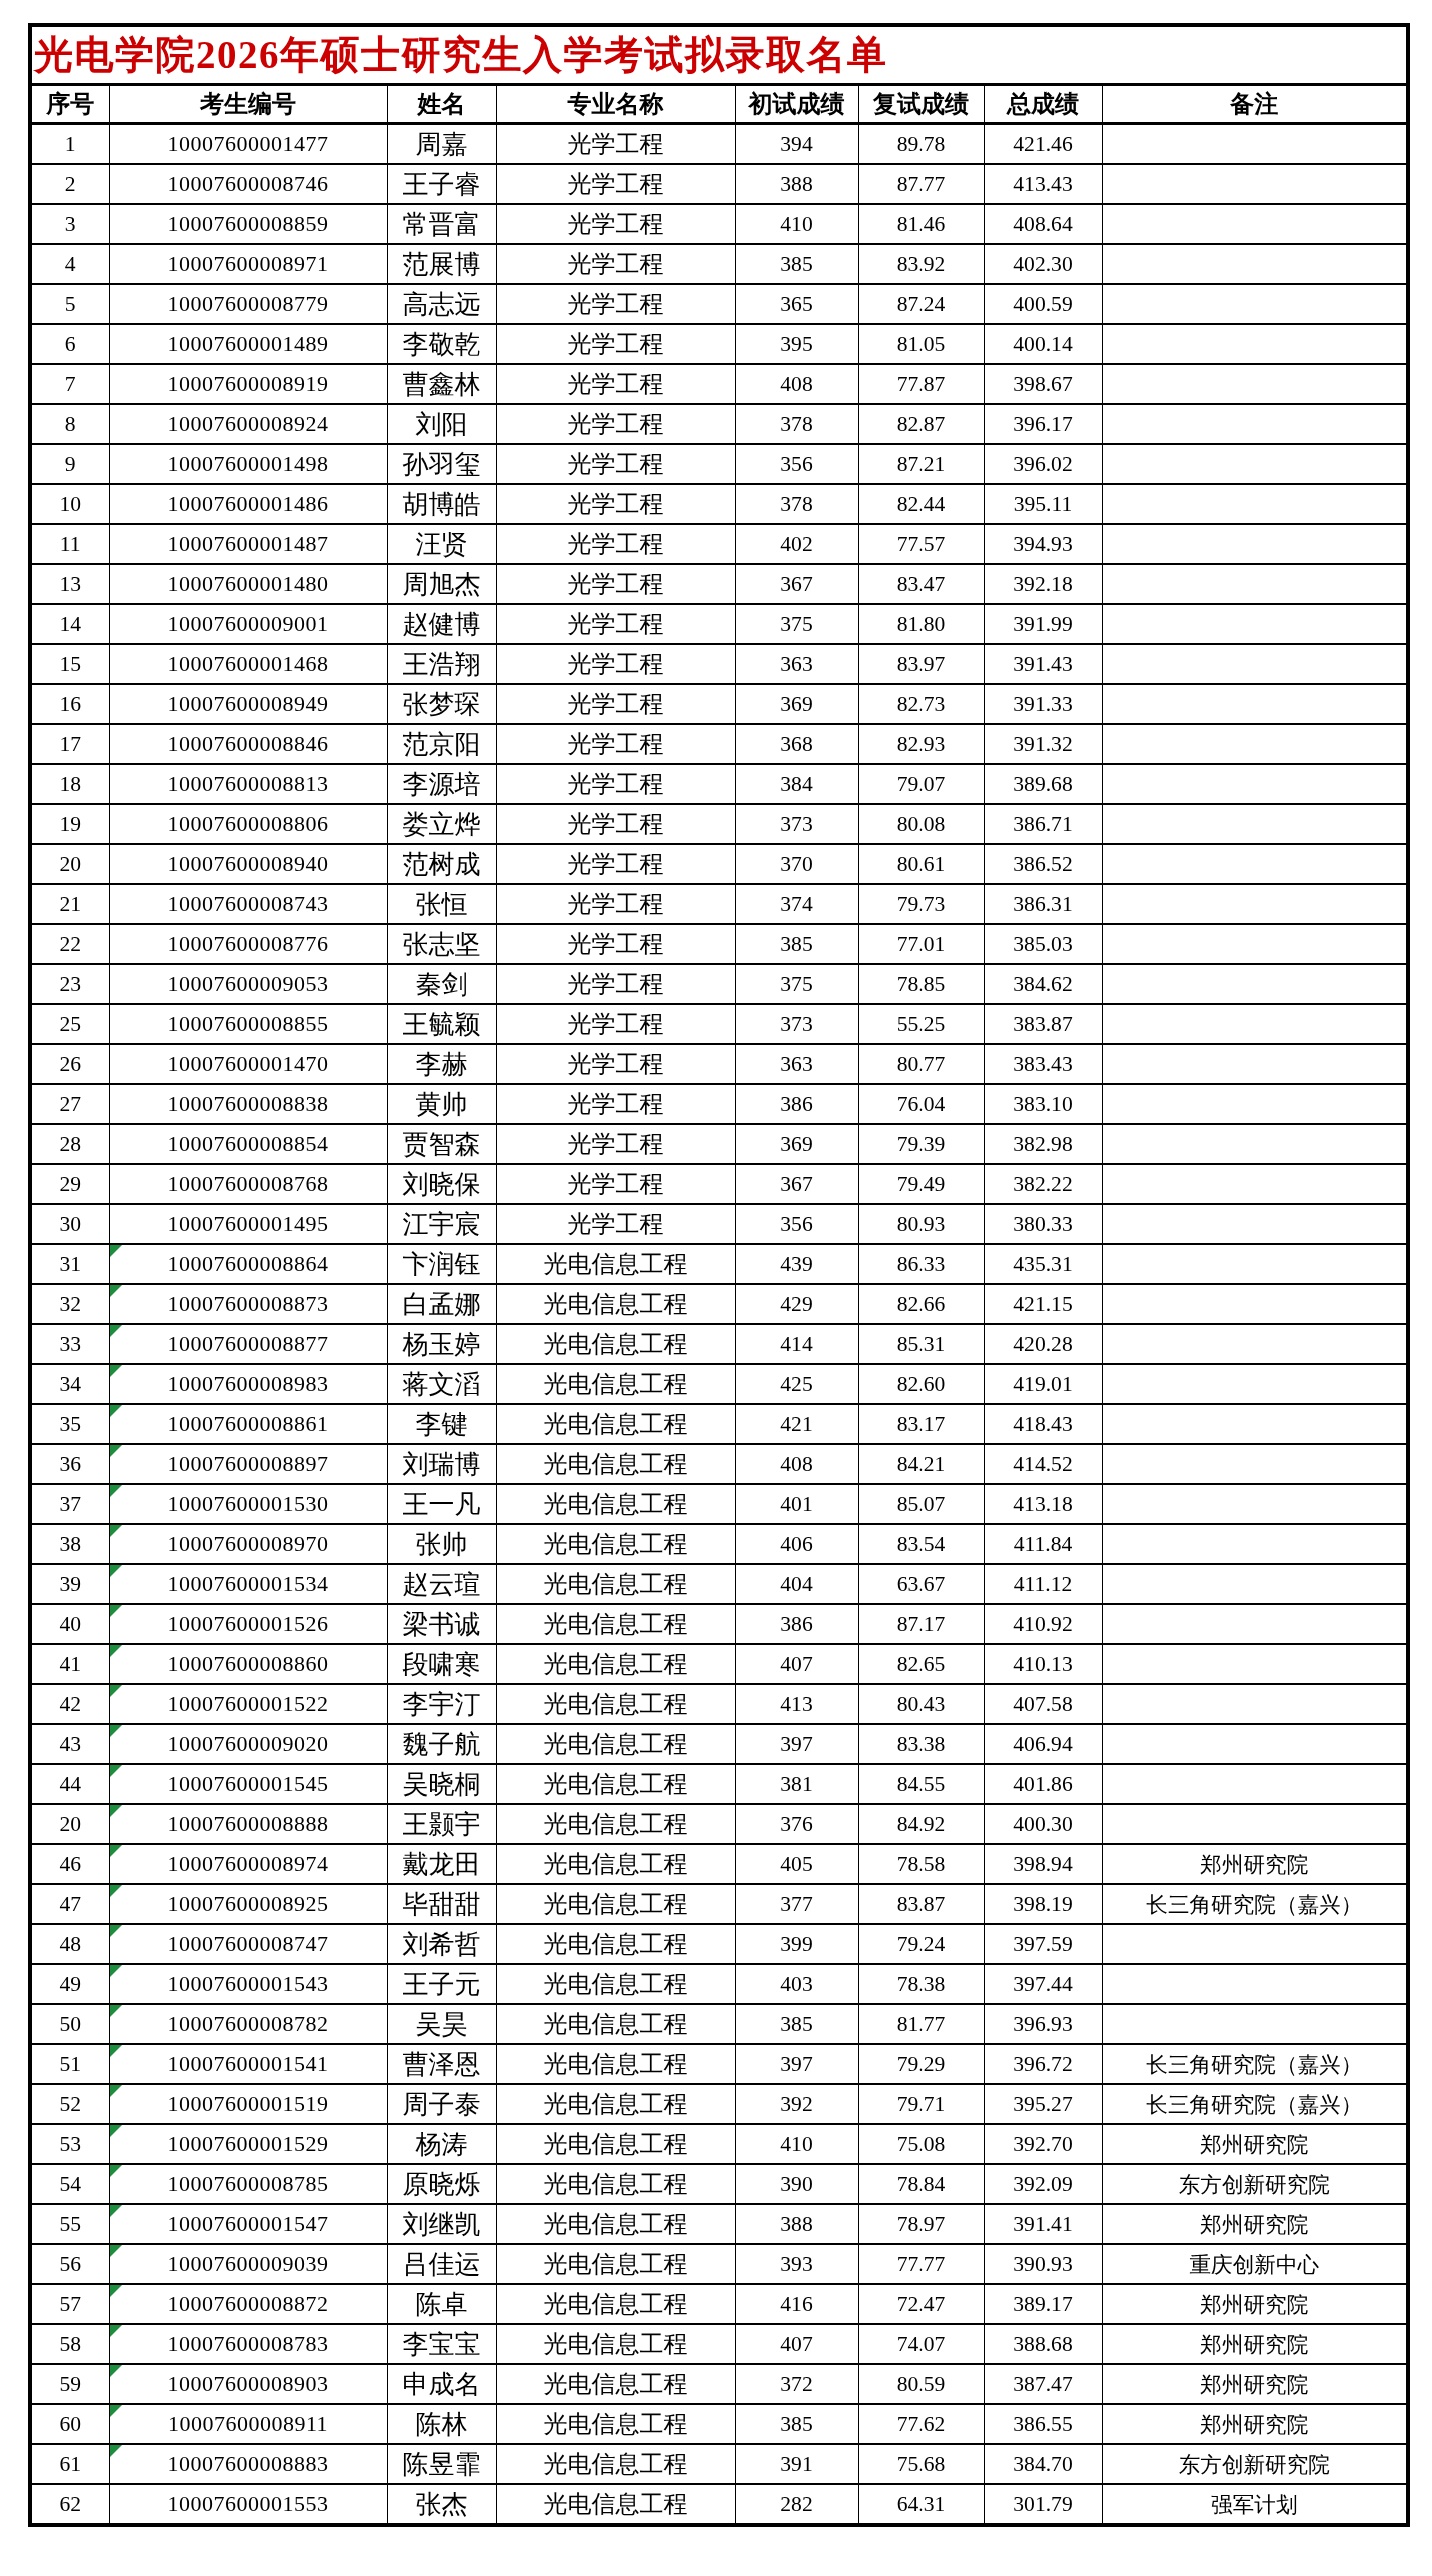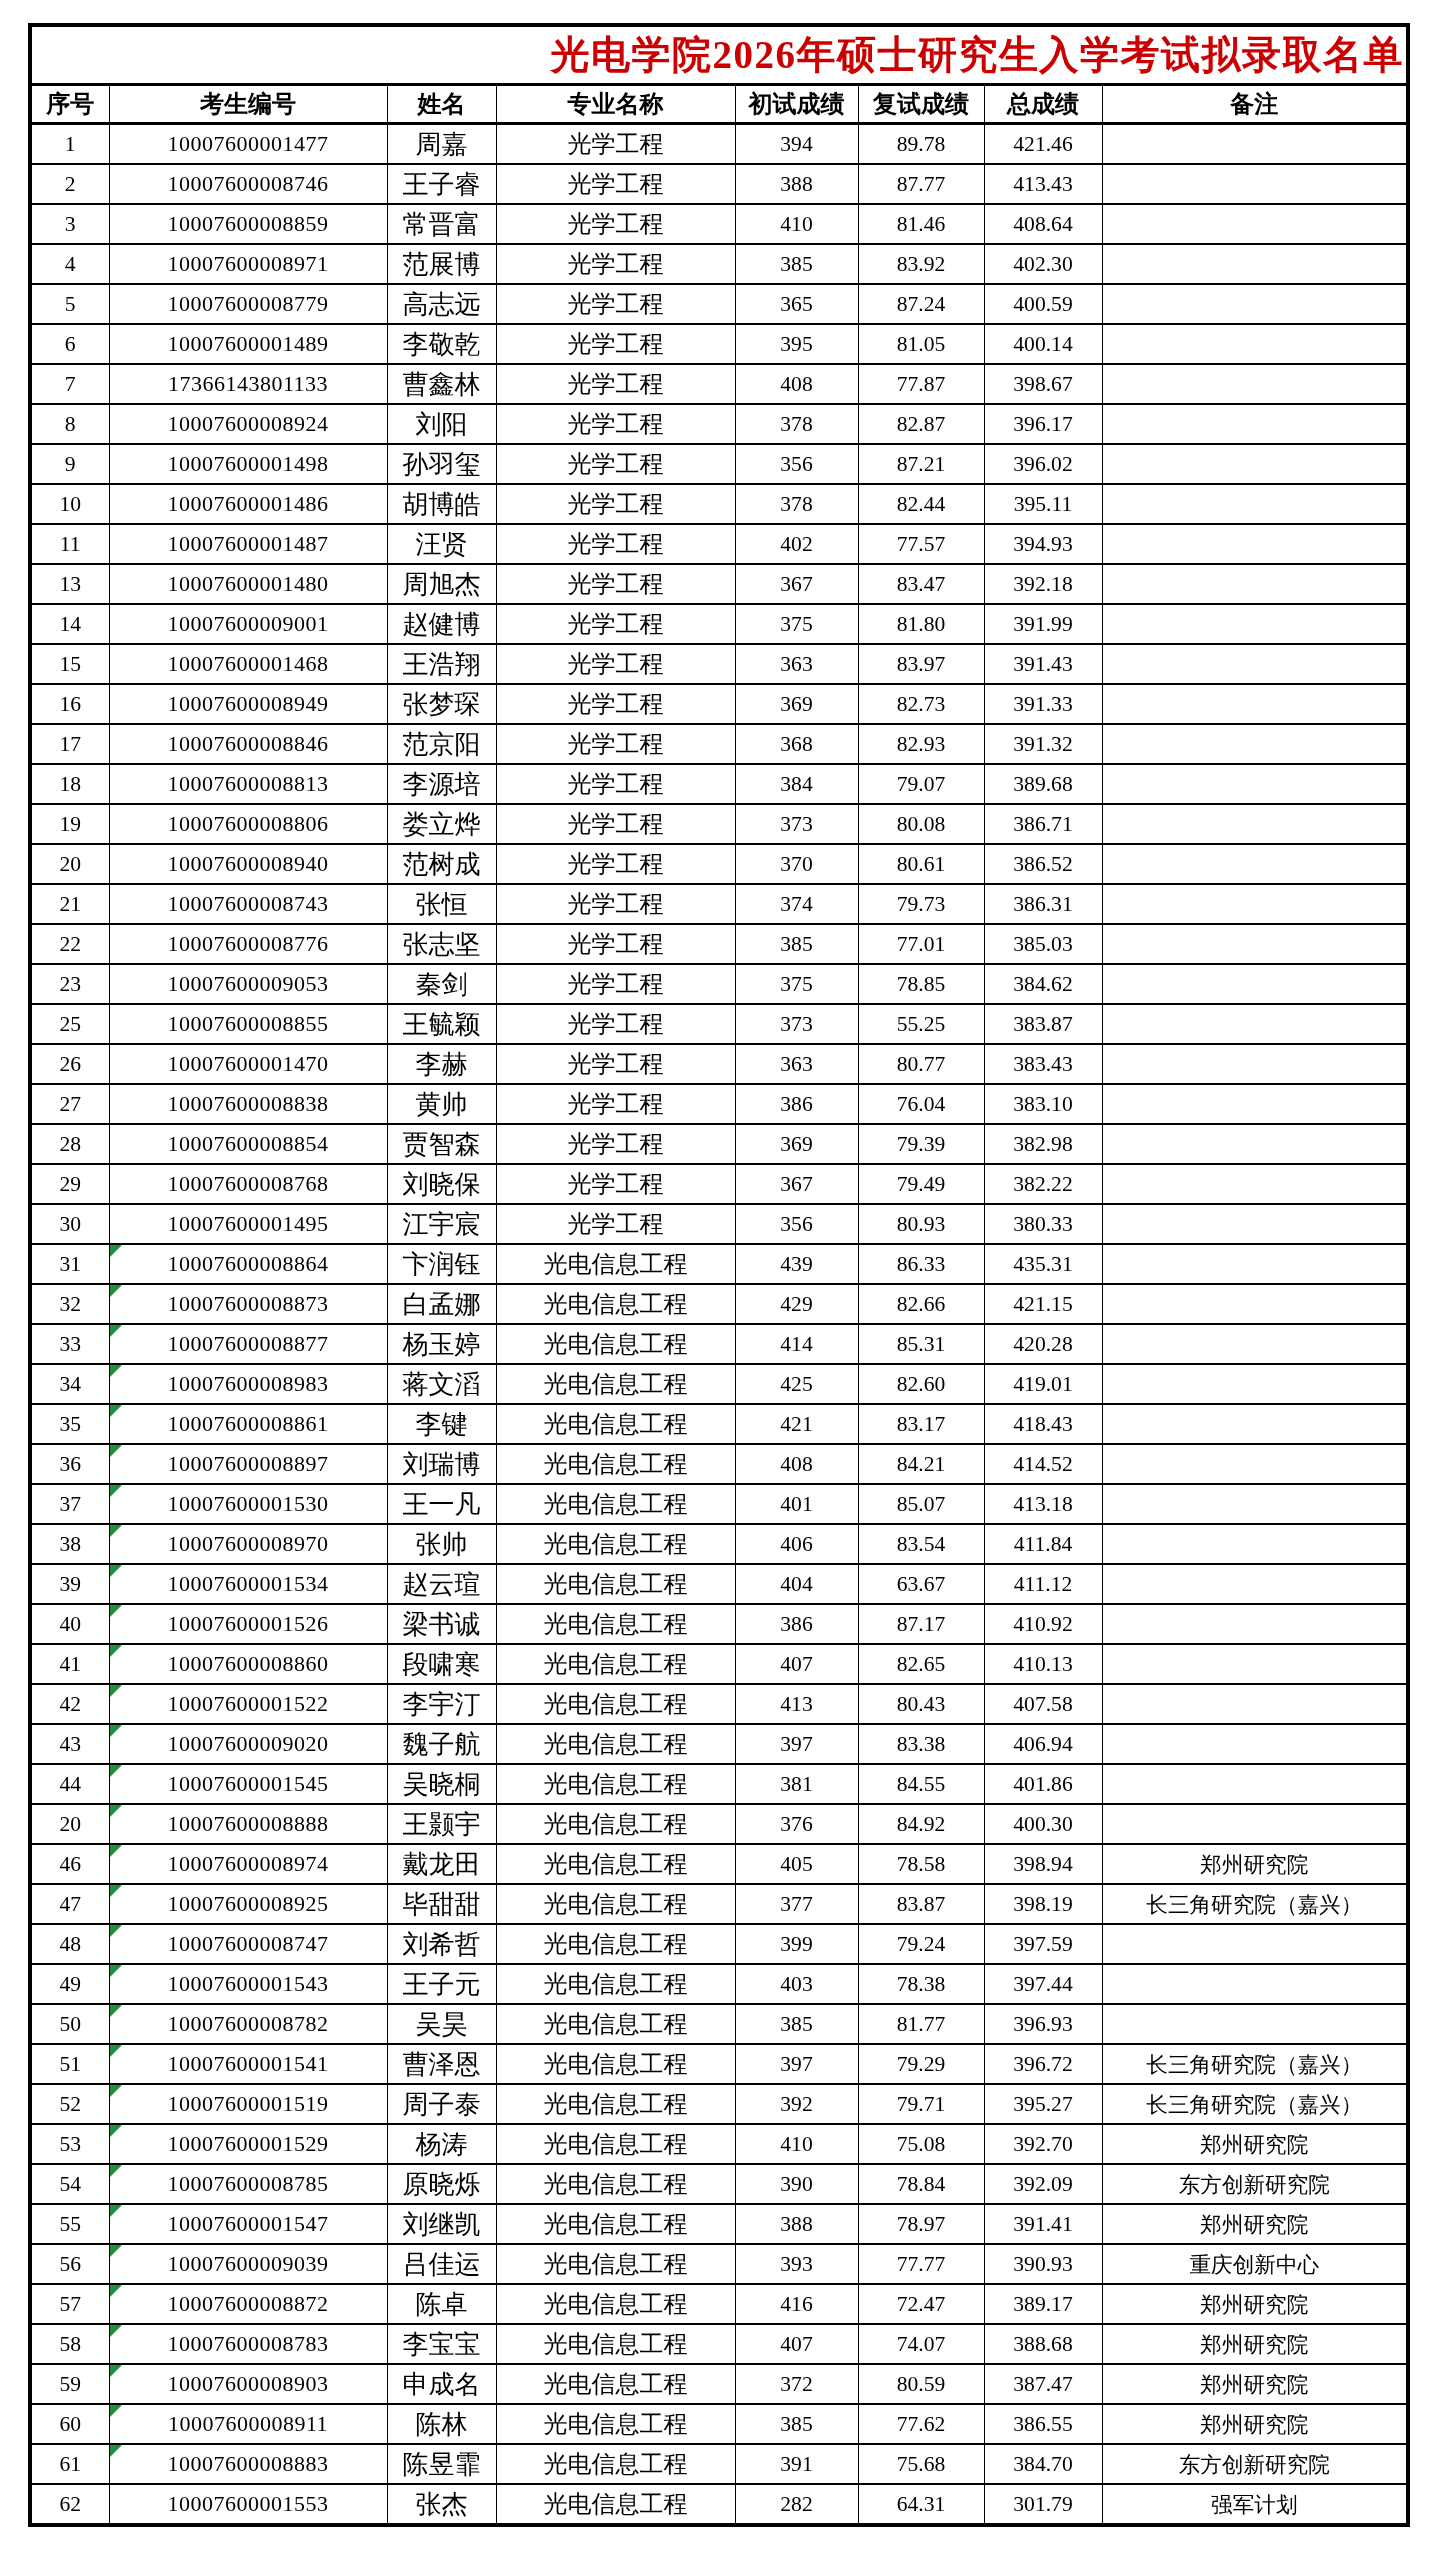--- a/index.html
+++ b/index.html
@@ -6,21 +6,21 @@
   body{
     width:1432px;height:3950px;background:#fff;
     font-family:"Liberation Serif","DejaVu Serif",serif;
     color:#000;position:relative;
   }
   .page{position:absolute;left:28px;top:23px;width:1377px;}
   table{border-collapse:collapse;table-layout:fixed;width:1377px;}
   table.main{border:4.1px solid #000;}
   .title-cell{
     border:2.1px solid #000;border-bottom:3.6px solid #000;
-    height:56px;text-align:right;vertical-align:middle;
+    height:56px;text-align:left;vertical-align:middle;
   }
   .title-text{
     font-size:39px;font-weight:bold;letter-spacing:1.5px;
     color:var(--title-color,#cc0000);
   }
   th,td{
     border:1.5px solid #000;border-top-width:2.1px;border-bottom-width:2.1px;
     text-align:center;vertical-align:middle;padding:0 2.1px;overflow:hidden;
     white-space:nowrap;
   }
@@ -126,21 +126,21 @@
           <td class="c1"><span>10007600001489</span></td>
           <td class="c2"><span>李敬乾</span></td>
           <td class="c3"><span>光学工程</span></td>
           <td class="c4"><span>395</span></td>
           <td class="c5"><span>81.05</span></td>
           <td class="c6"><span>400.14</span></td>
           <td class="c7"><span></span></td>
         </tr>
         <tr>
           <td class="c0"><span>7</span></td>
-          <td class="c1"><span>17366143801133</span></td>
+          <td class="c1"><span>10007600008919</span></td>
           <td class="c2"><span>曹鑫林</span></td>
           <td class="c3"><span>光学工程</span></td>
           <td class="c4"><span>408</span></td>
           <td class="c5"><span>77.87</span></td>
           <td class="c6"><span>398.67</span></td>
           <td class="c7"><span></span></td>
         </tr>
         <tr>
           <td class="c0"><span>8</span></td>
           <td class="c1"><span>10007600008924</span></td>

